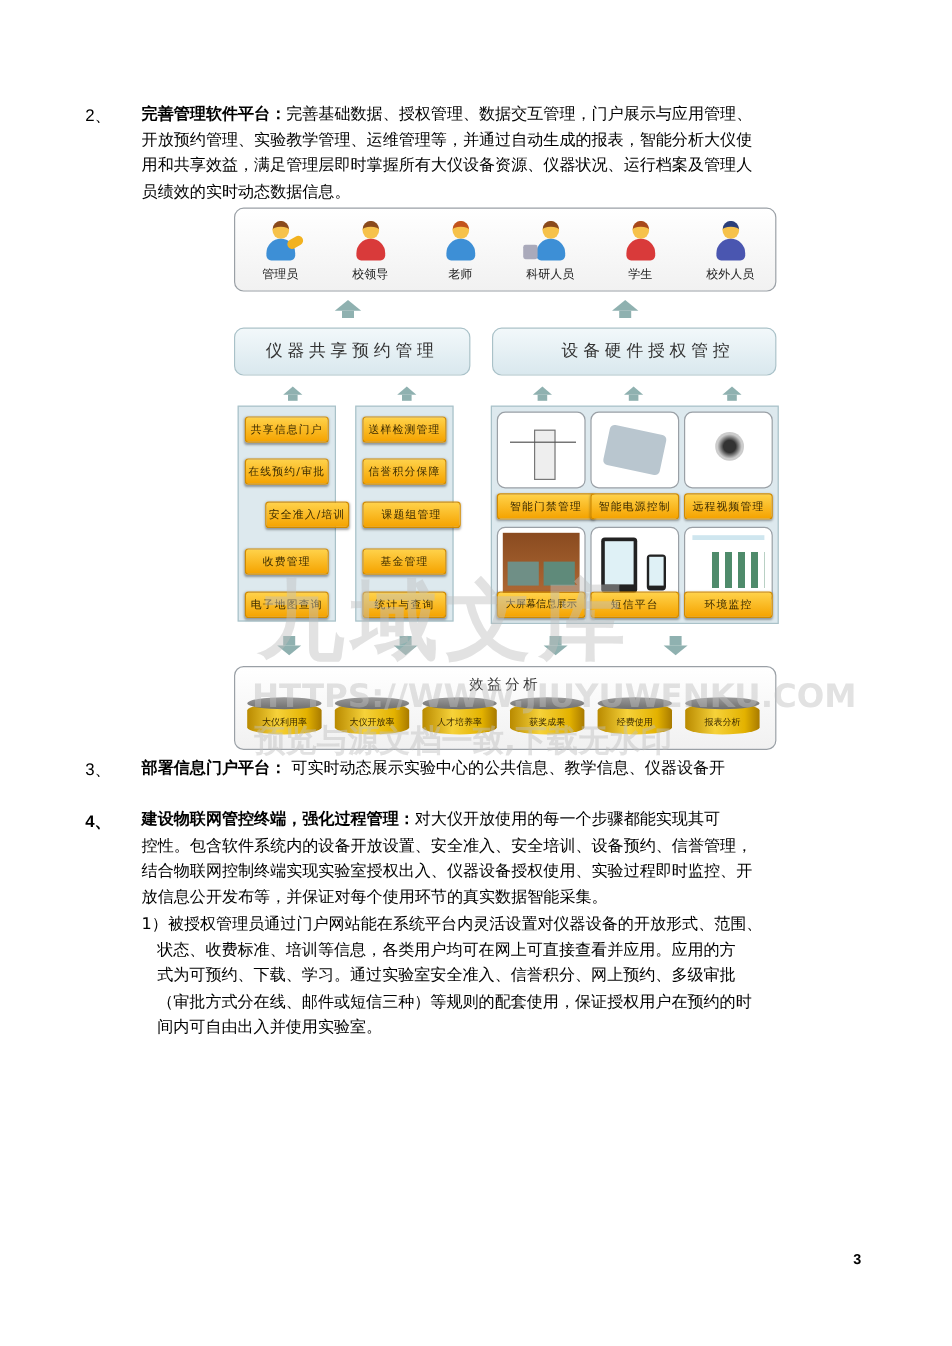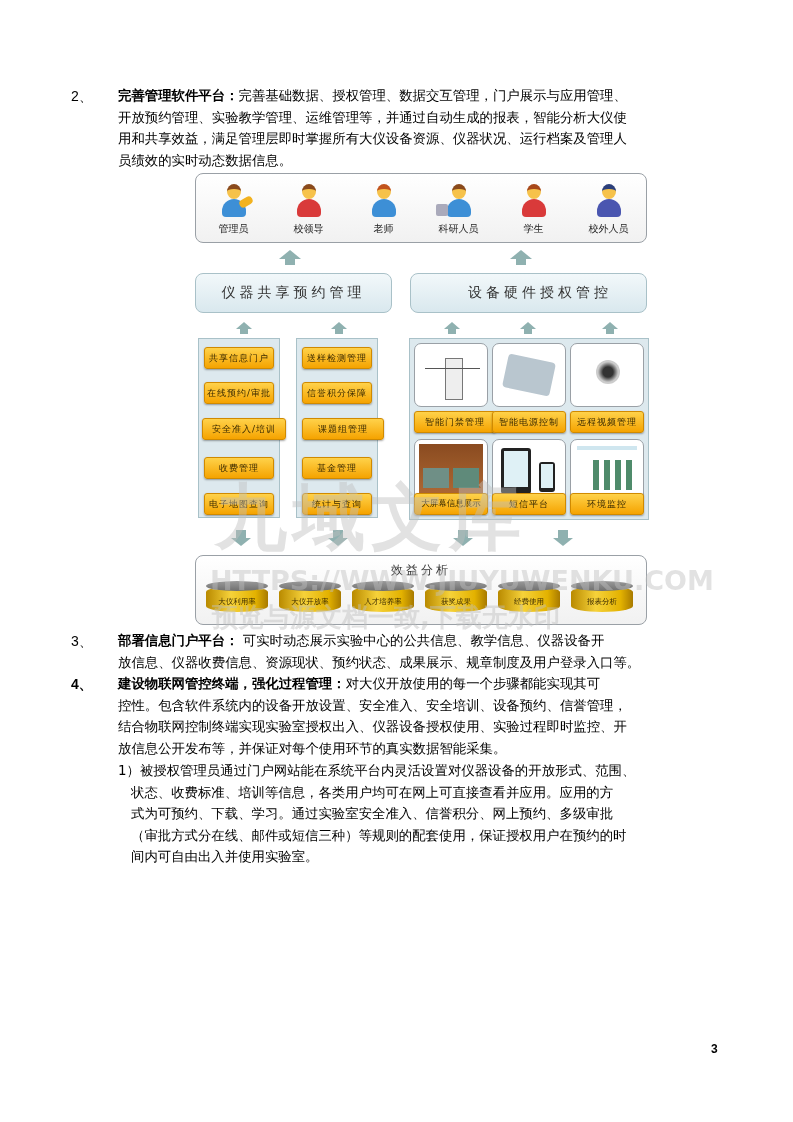--- a/index.html
+++ b/index.html
@@ -116,21 +116,21 @@
 
   <div class="arrow-up small" style="left:46px;top:152px;"></div>
   <div class="arrow-up small" style="left:141px;top:152px;"></div>
   <div class="arrow-up small" style="left:254px;top:152px;"></div>
   <div class="arrow-up small" style="left:330px;top:152px;"></div>
   <div class="arrow-up small" style="left:412px;top:152px;"></div>
 
   <div class="col" style="left:8px;top:168px;width:82px;height:180px;">
     <div class="obtn" style="left:5px;top:8px;width:70px;">共享信息门户</div>
     <div class="obtn" style="left:5px;top:43px;width:70px;">在线预约/审批</div>
-    <div class="obtn" style="left:3px;top:79px;width:84px;">安全准入/培训</div>
+    <div class="obtn" style="left:22px;top:79px;width:70px;">安全准入/培训</div>
     <div class="obtn" style="left:5px;top:118px;width:70px;">收费管理</div>
     <div class="obtn" style="left:5px;top:154px;width:70px;">电子地图查询</div>
   </div>
 
   <div class="col" style="left:106px;top:168px;width:82px;height:180px;">
     <div class="obtn" style="left:5px;top:8px;width:70px;">送样检测管理</div>
     <div class="obtn" style="left:5px;top:43px;width:70px;">信誉积分保障</div>
     <div class="obtn" style="left:5px;top:79px;width:82px;">课题组管理</div>
     <div class="obtn" style="left:5px;top:118px;width:70px;">基金管理</div>
     <div class="obtn" style="left:5px;top:154px;width:70px;">统计与查询</div>
@@ -201,21 +201,20 @@
   </div>
 </div>
 
 <div class="watermark" style="left:215px;top:470px;font-size:72px;letter-spacing:6px;">九域文库</div>
 <div class="watermark" style="left:210px;top:565px;font-size:27px;">HTTPS://WWW.JIUYUWENKU.COM</div>
 <div class="watermark" style="left:212px;top:600px;font-size:26px;">预览与源文档一致,下载无水印</div>
 
 <div class="num" style="left:71px;top:633px;">3、</div>
 <div class="para" style="left:118px;top:630px;width:615px;">
   <div><span class="bold">部署信息门户平台：</span><span> 可实时动态展示实验中心的公共信息、教学信息、仪器设备开</span></div>
-  <div>放信息、仪器收费信息、资源现状、预约状态、成果展示、规章制度及用户登录入口等。</div>
 </div>
 
 <div class="num bold" style="left:71px;top:676px;">4、</div>
 <div class="para" style="left:118px;top:673px;width:615px;">
   <div><span class="bold">建设物联网管控终端，强化过程管理：</span><span>对大仪开放使用的每一个步骤都能实现其可</span></div>
   <div>控性。包含软件系统内的设备开放设置、安全准入、安全培训、设备预约、信誉管理，</div>
   <div>结合物联网控制终端实现实验室授权出入、仪器设备授权使用、实验过程即时监控、开</div>
   <div>放信息公开发布等，并保证对每个使用环节的真实数据智能采集。</div>
 </div>
 

